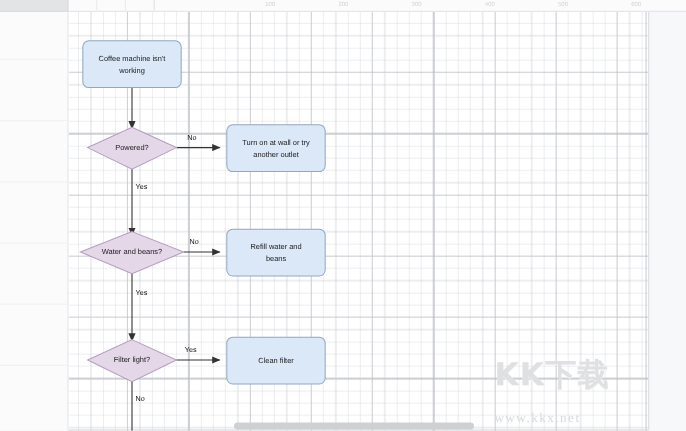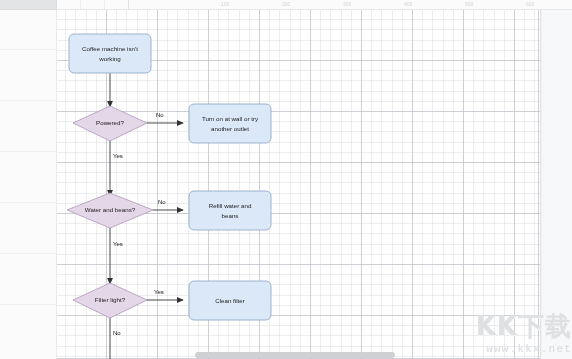--- a/index.html
+++ b/index.html
@@ -154,43 +154,43 @@
     top: 2px;
     width: 200px;
     height: 6px;
     border-radius: 3px;
     background: #cfd0d2;
   }
 
   
   .watermark {
     position: absolute;
-    right: 0;
+    right: 10px;
     bottom: 4px;
     width: 150px;
-    text-align: right;
+    text-align: left;
     z-index: 9;
     pointer-events: none;
     user-select: none;
   }
   .wm-logo {
     font-family: "DejaVu Sans", sans-serif;
     font-size: 26px;
     font-weight: bold;
     color: #dfe0e2;
     letter-spacing: 1px;
     line-height: 1.05;
     text-shadow: 0 1px 0 #f4f4f5;
   }
   .wm-url {
-    font-family: Liberation Mono, monospace;
+    font-family: Liberation Serif, serif;
     font-size: 11px;
     color: #d9dadc;
     letter-spacing: 1.2px;
-    margin-top: 3px;
+    margin-top: 16px;
   }
 </style>
 </head>
 <body>
 
 <div id="app">
 
   <div class="ruler-corner"></div>
 
   <div class="ruler-top">

